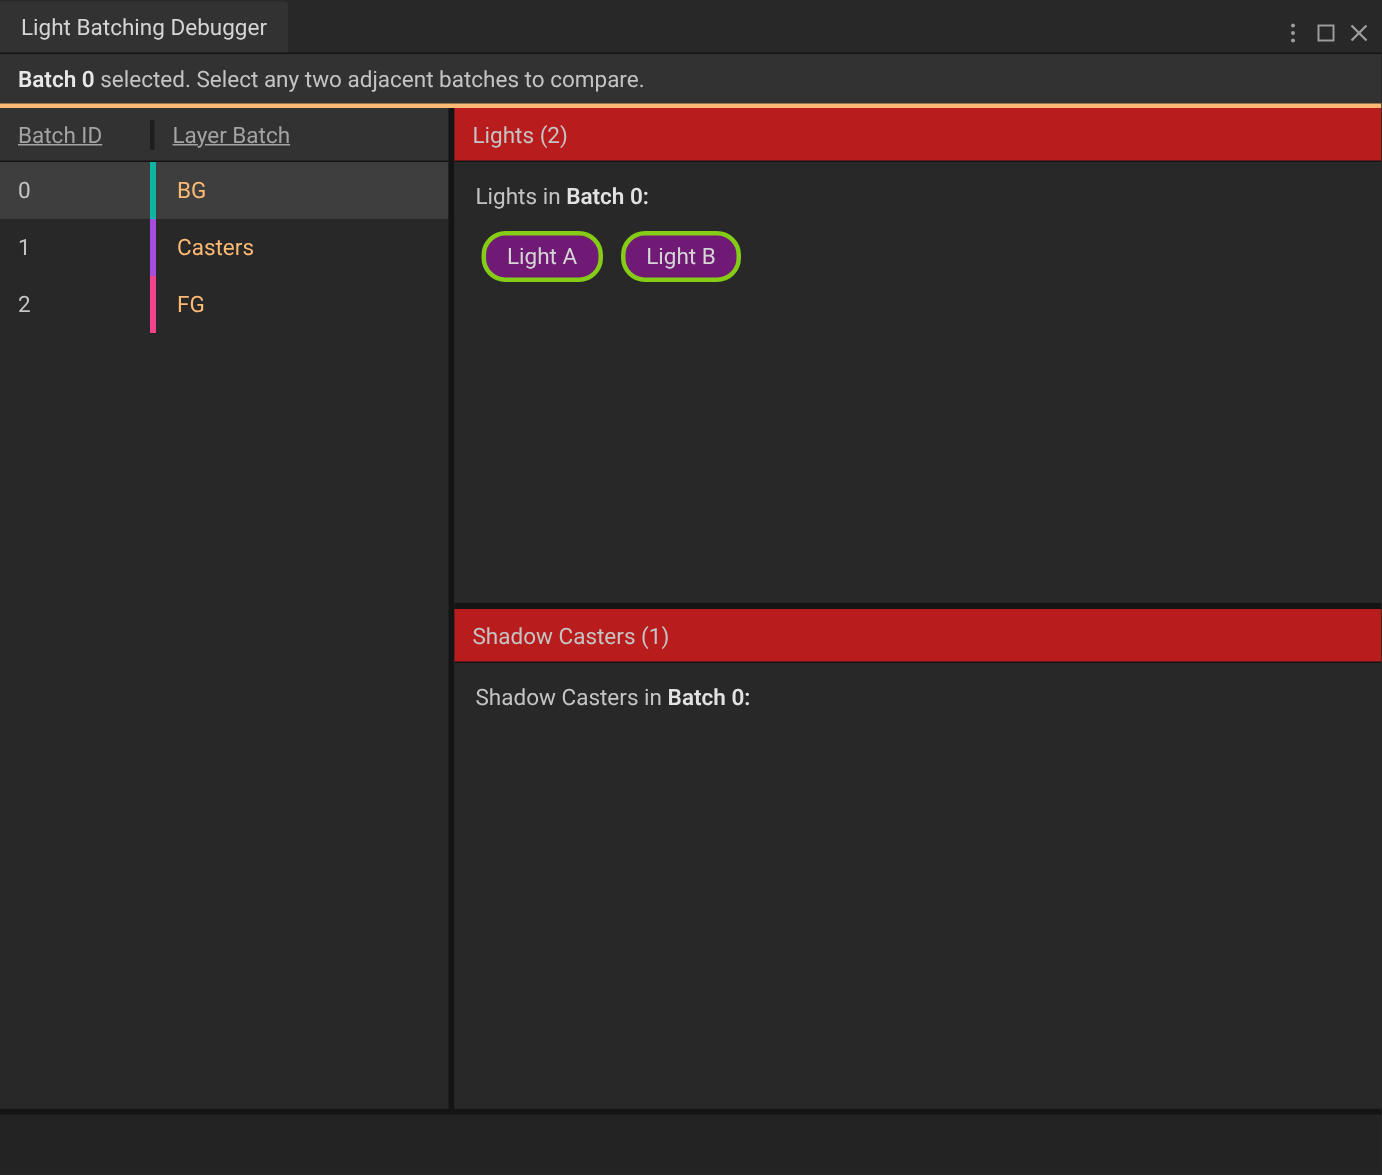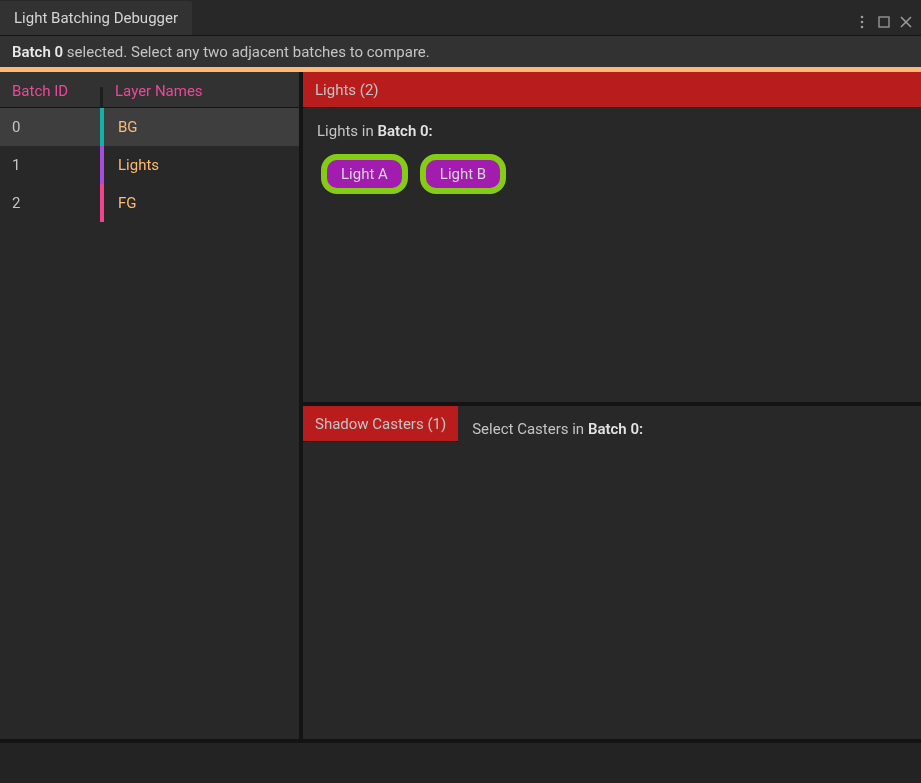--- a/index.html
+++ b/index.html
@@ -52,44 +52,45 @@
       cursor: pointer;
     }
     .info-bar {
       height: 36px;
       background: #323232;
       padding: 7px 12px;
       font-size: 15px;
       color: #c4c4c4;
       display: flex;
       align-items: center;
-      border-bottom: 5px solid #fdba74;
+      border-bottom: 3px solid #fdba74;
     }
     .info-bar strong {
       color: #e8e8e8;
       font-weight: 600;
     }
     .content {
       display: flex;
       height: calc(100% - 36px - 36px - 44px);
     }
     .left-panel {
       width: 299px;
       background: #282828;
       display: flex;
       flex-direction: column;
     }
     .table-header {
       display: flex;
       height: 36px;
       background: #323232;
-      align-items: flex-end;
-      color: #ec4899;
+      align-items: center;
+      color: #a3a3a3;
       font-size: 15px;
       border-bottom: 1px solid #141414;
+      text-decoration: underline;
     }
     .col-batch-id {
       width: 100px;
       padding: 7px 12px;
     }
     .col-divider {
       width: 3px;
       height: 20px;
       background: #1e1e1e;
       border-radius: 1px;
@@ -154,22 +155,22 @@
       font-weight: 600;
       margin-top: 10px;
     }
     .chips {
       display: flex;
       gap: 12px;
       flex-wrap: wrap;
       padding-left: 4px;
     }
     .chip {
-      background: #a21caf;
-      border: 6px solid #84cc16;
+      background: #701a75;
+      border: 3px solid #84cc16;
       border-radius: 16px;
       padding: 5px 14px;
       color: #d5d5d5;
       font-size: 15px;
       cursor: pointer;
     }
     .section-lights {
       flex: 0 0 auto;
       height: 330px;
       display: flex;
@@ -179,21 +180,21 @@
       flex: 1;
     }
     .hsplit {
       height: 4px;
       background: #141414;
       cursor: row-resize;
     }
     .section-shadows {
       flex: 1;
       display: flex;
-      flex-direction: row;
+      flex-direction: column;
     }
     .section-shadows .section-body {
       flex: 1;
     }
     .footer {
       height: 44px;
       background: #232323;
       border-top: 4px solid #141414;
     }
   </style>
@@ -231,32 +232,32 @@
     <strong>Batch 0</strong><span> selected. Select any two adjacent batches to compare.</span>
   </span>
 </div>
 
 <div class="content">
 
   <div class="left-panel">
     <div class="table-header">
       <div class="col-batch-id">Batch ID</div>
       <div class="col-divider"></div>
-      <div class="col-layer">Layer Names</div>
+      <div class="col-layer">Layer Batch</div>
     </div>
     <div id="batch-rows">
         <div class="batch-row selected">
           <div class="col-batch-id">0</div>
           <div class="color-bar" style="background:#0fb5a4"></div>
           <div class="col-layer">BG</div>
         </div>
         <div class="batch-row">
           <div class="col-batch-id">1</div>
           <div class="color-bar" style="background:#a64de0"></div>
-          <div class="col-layer">Lights</div>
+          <div class="col-layer">Casters</div>
         </div>
         <div class="batch-row">
           <div class="col-batch-id">2</div>
           <div class="color-bar" style="background:#f2448e"></div>
           <div class="col-layer">FG</div>
         </div>
       </div>
   </div>
 
   <div class="vsplit"></div>
@@ -279,21 +280,21 @@
     </div>
 
     <div class="hsplit"></div>
 
     <div class="section-shadows">
       <div class="section-header">
         <span>Shadow Casters (1)</span>
       </div>
       <div class="section-body">
         <div class="section-title-line">
-          <span>Select Casters in </span><strong>Batch 0:</strong>
+          <span>Shadow Casters in </span><strong>Batch 0:</strong>
         </div>
       </div>
     </div>
 
   </div>
 </div>
 
 <div class="footer"></div>
 
 </body></html>

